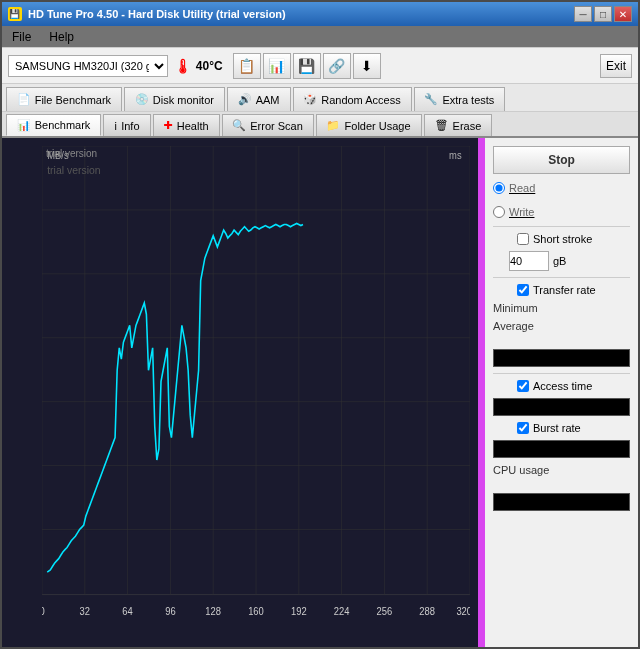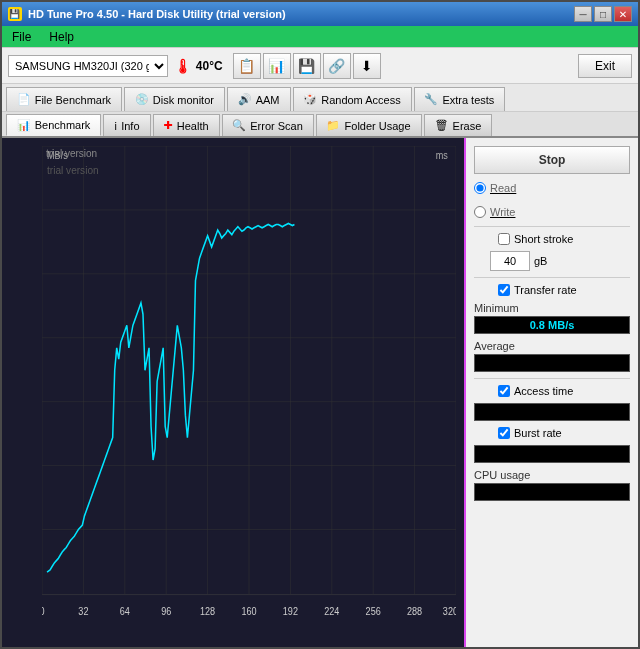--- a/index.html
+++ b/index.html
@@ -57,21 +57,21 @@
       background: linear-gradient(to bottom, #e0e0e0, #c0c0c0);
       color: #333;
       font-size: 10px;
       cursor: pointer;
       display: flex;
       align-items: center;
       justify-content: center;
     }
     .tb-btn.close { background: linear-gradient(to bottom, #e06060, #c03030); color: white; }
     .menu-bar {
-      background: #22c55e;
+      background: #737373;
       padding: 2px 6px;
       display: flex;
       gap: 10px;
       border-bottom: 1px solid #ccc;
       height: 22px;
       align-items: center;
       flex-shrink: 0;
     }
     .menu-item {
       font-size: 12px;
@@ -118,21 +118,21 @@
       border: 1px solid #aaa;
       background: linear-gradient(to bottom, #fff, #e0e0e0);
       cursor: pointer;
       display: flex;
       align-items: center;
       justify-content: center;
       font-size: 14px;
     }
     .exit-btn {
       margin-left: auto;
-      padding: 2px 16px;
+      padding: 2px 5px;
       height: 24px;
       border: 1px solid #aaa;
       background: linear-gradient(to bottom, #fff, #e0e0e0);
       cursor: pointer;
       font-size: 12px;
     }
     .nav-tabs-top {
       display: flex;
       background: #e8e8e8;
       border-bottom: 1px solid #ccc;
@@ -193,24 +193,24 @@
       overflow: hidden;
     }
     .chart-title {
       color: #888;
       font-size: 10px;
       position: absolute;
       top: 10px;
       left: 44px;
     }
     .sidebar {
-      width: 174px;
+      width: 160px;
       background: #f0f0f0;
       padding: 8px;
-      border-left: 2px solid #d946ef;
+      border-left: 7px solid #d946ef;
       display: flex;
       flex-direction: column;
       gap: 6px;
       flex-shrink: 0;
     }
     .stop-btn {
       width: 100%;
       height: 28px;
       background: linear-gradient(to bottom, #fff, #e0e0e0);
       border: 1px solid #aaa;
@@ -247,27 +247,26 @@
       display: flex;
       align-items: center;
       gap: 4px;
       padding-left: 16px;
     }
     .stroke-input {
       width: 40px;
       height: 20px;
       border: 1px solid #aaa;
       font-size: 11px;
-      text-align: center;
     }
     .gb-label { font-size: 11px; }
     .stat-section {
       display: flex;
       flex-direction: column;
-      gap: 2px;
+      gap: 17px;
     }
     .stat-label {
       font-size: 11px;
       color: #333;
     }
     .stat-value {
       height: 18px;
       background: #000;
       color: #00cfff;
       font-size: 11px;
@@ -496,21 +495,20 @@
 
       <div class="divider"></div>
 
       <label class="checkbox-item">
         <input type="checkbox" checked="" style="">
         <span>Transfer rate</span>
       </label>
 
       <div class="stat-section">
         <span class="stat-label">Minimum</span>
-        <div class="stat-value highlight-cyan">0.8 MB/s</div>
       </div>
 
 
       <div class="stat-section">
         <span class="stat-label">Average</span>
         <div class="stat-value empty"></div>
       </div>
 
       <div class="divider"></div>
 

